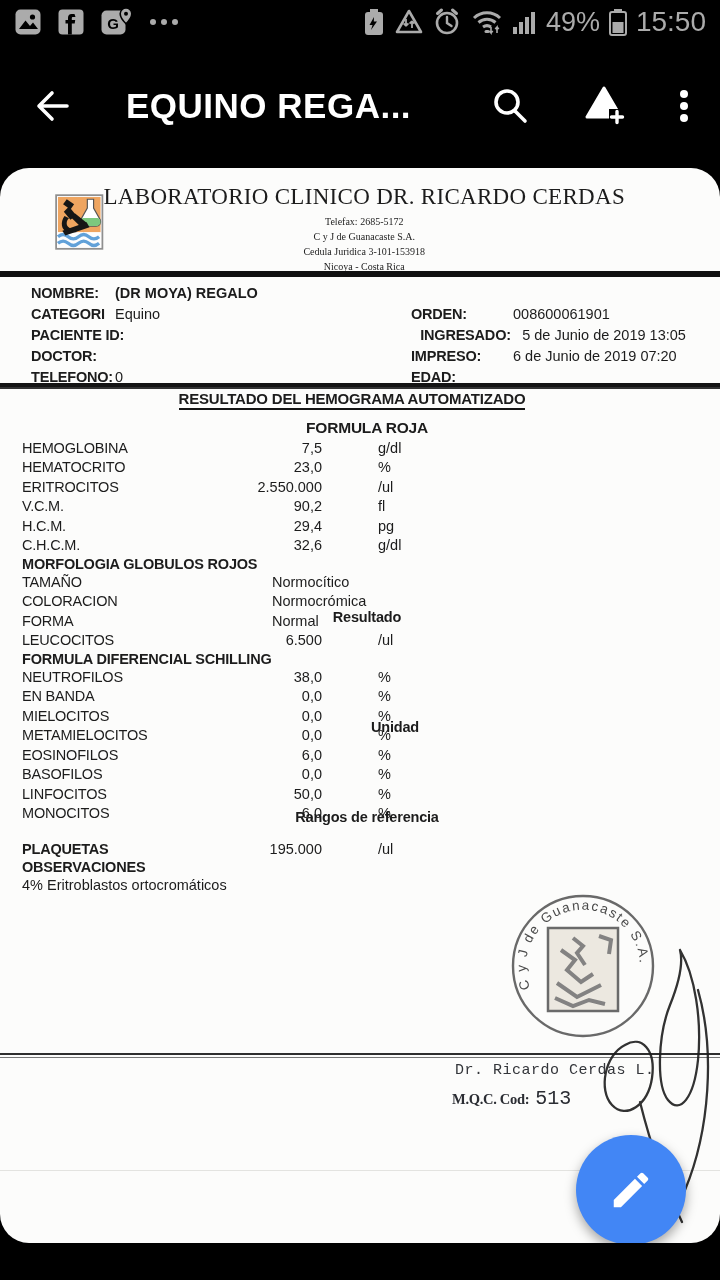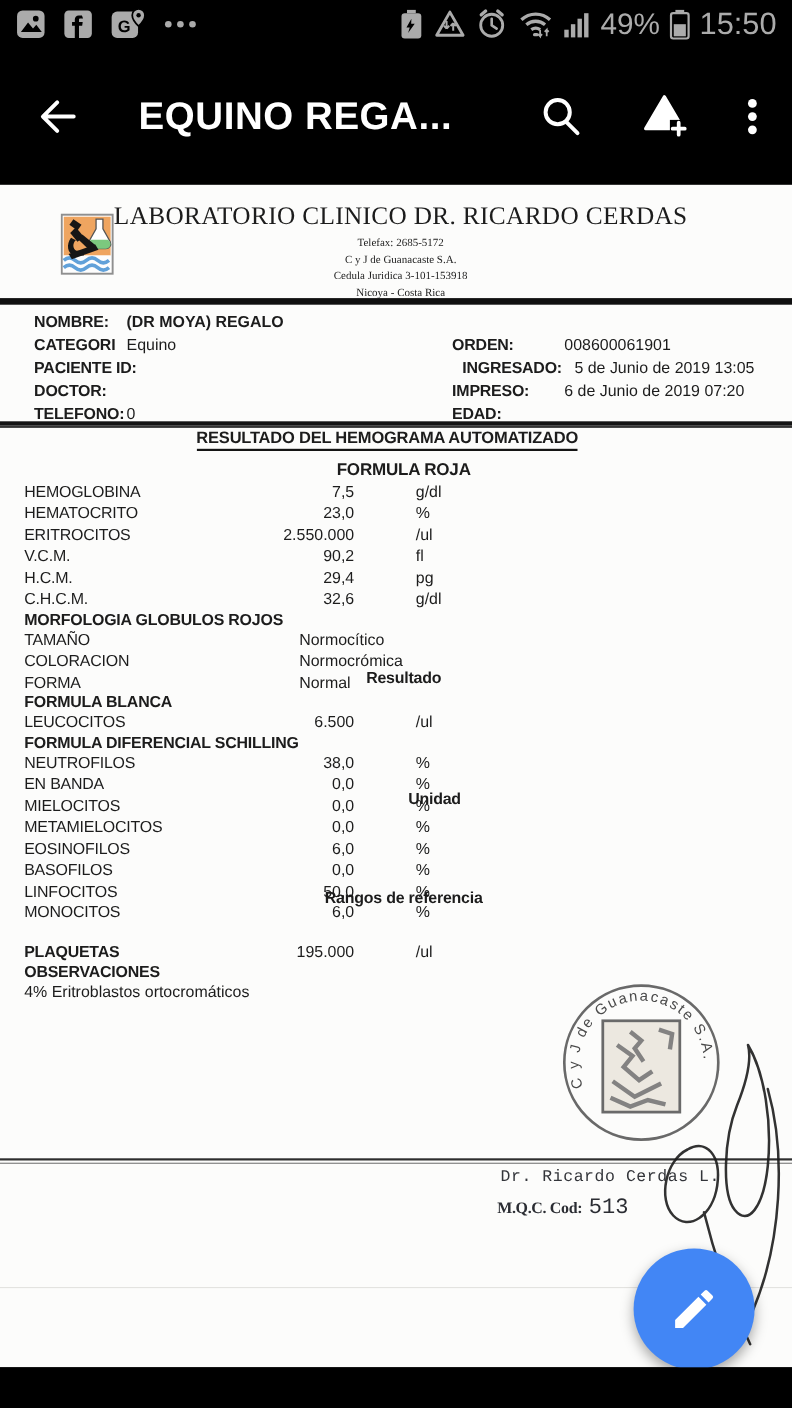--- a/index.html
+++ b/index.html
@@ -19,21 +19,21 @@
   .app-bar{position:absolute;top:44px;left:0;width:720px;height:124px;display:flex;
            align-items:center;padding:0 30px;box-sizing:border-box;color:#fff;}
   .ab-title{margin-left:52px;font-size:35px;font-weight:600;letter-spacing:.5px;
             white-space:nowrap;}
   .ab-spacer{flex:1;}
   .ab-icon{display:flex;align-items:center;justify-content:center;cursor:pointer;}
   .ab-gap1{margin-left:48px;} .ab-gap2{margin-left:50px;}
 
   
   .page{position:absolute;top:168px;left:0;width:720px;height:1075px;background:#fcfcfb;
-        color:#1c1c1c;}
+        color:#1c1c1c;border-radius:29px;}
   .doc-header{position:absolute;top:16px;left:55px;width:625px;display:flex;}
   .head-text{flex:1;text-align:center;font-family:"Liberation Serif",serif;margin-right:55px;}
   .lab-name{font-size:23px;letter-spacing:.3px;white-space:nowrap;}
   .lab-lines{margin-top:4px;font-size:10px;line-height:15px;}
 
   .rule-thick{position:absolute;top:103px;left:0;width:720px;height:6px;background:#101010;}
   .rule-double{position:absolute;top:215px;left:0;width:720px;height:6px;
                border-top:4px solid #141414;border-bottom:2px solid #333;box-sizing:border-box;}
   .footer-rule{position:absolute;top:885px;left:0;width:720px;height:5px;
                border-top:2px solid #2e2e2e;border-bottom:1px solid #777;box-sizing:border-box;}
@@ -297,21 +297,20 @@
         </div>
       <div class="trow">
           <span class="c1">COLORACION</span>
           <span class="c2 text">Normocrómica</span>
         </div>
       <div class="trow">
           <span class="c1">FORMA</span>
           <span class="c2 text">Normal</span>
         </div>
 
-      <div class="sect">FORMULA BLANCA</div>
       <div class="trow">
           <span class="c1">LEUCOCITOS</span>
           <span class="c2">6.500</span>
           <span class="c3">/ul</span>
         </div>
 
       <div class="sect">FORMULA DIFERENCIAL SCHILLING</div>
       <div class="trow">
           <span class="c1">NEUTROFILOS</span>
           <span class="c2">38,0</span>

